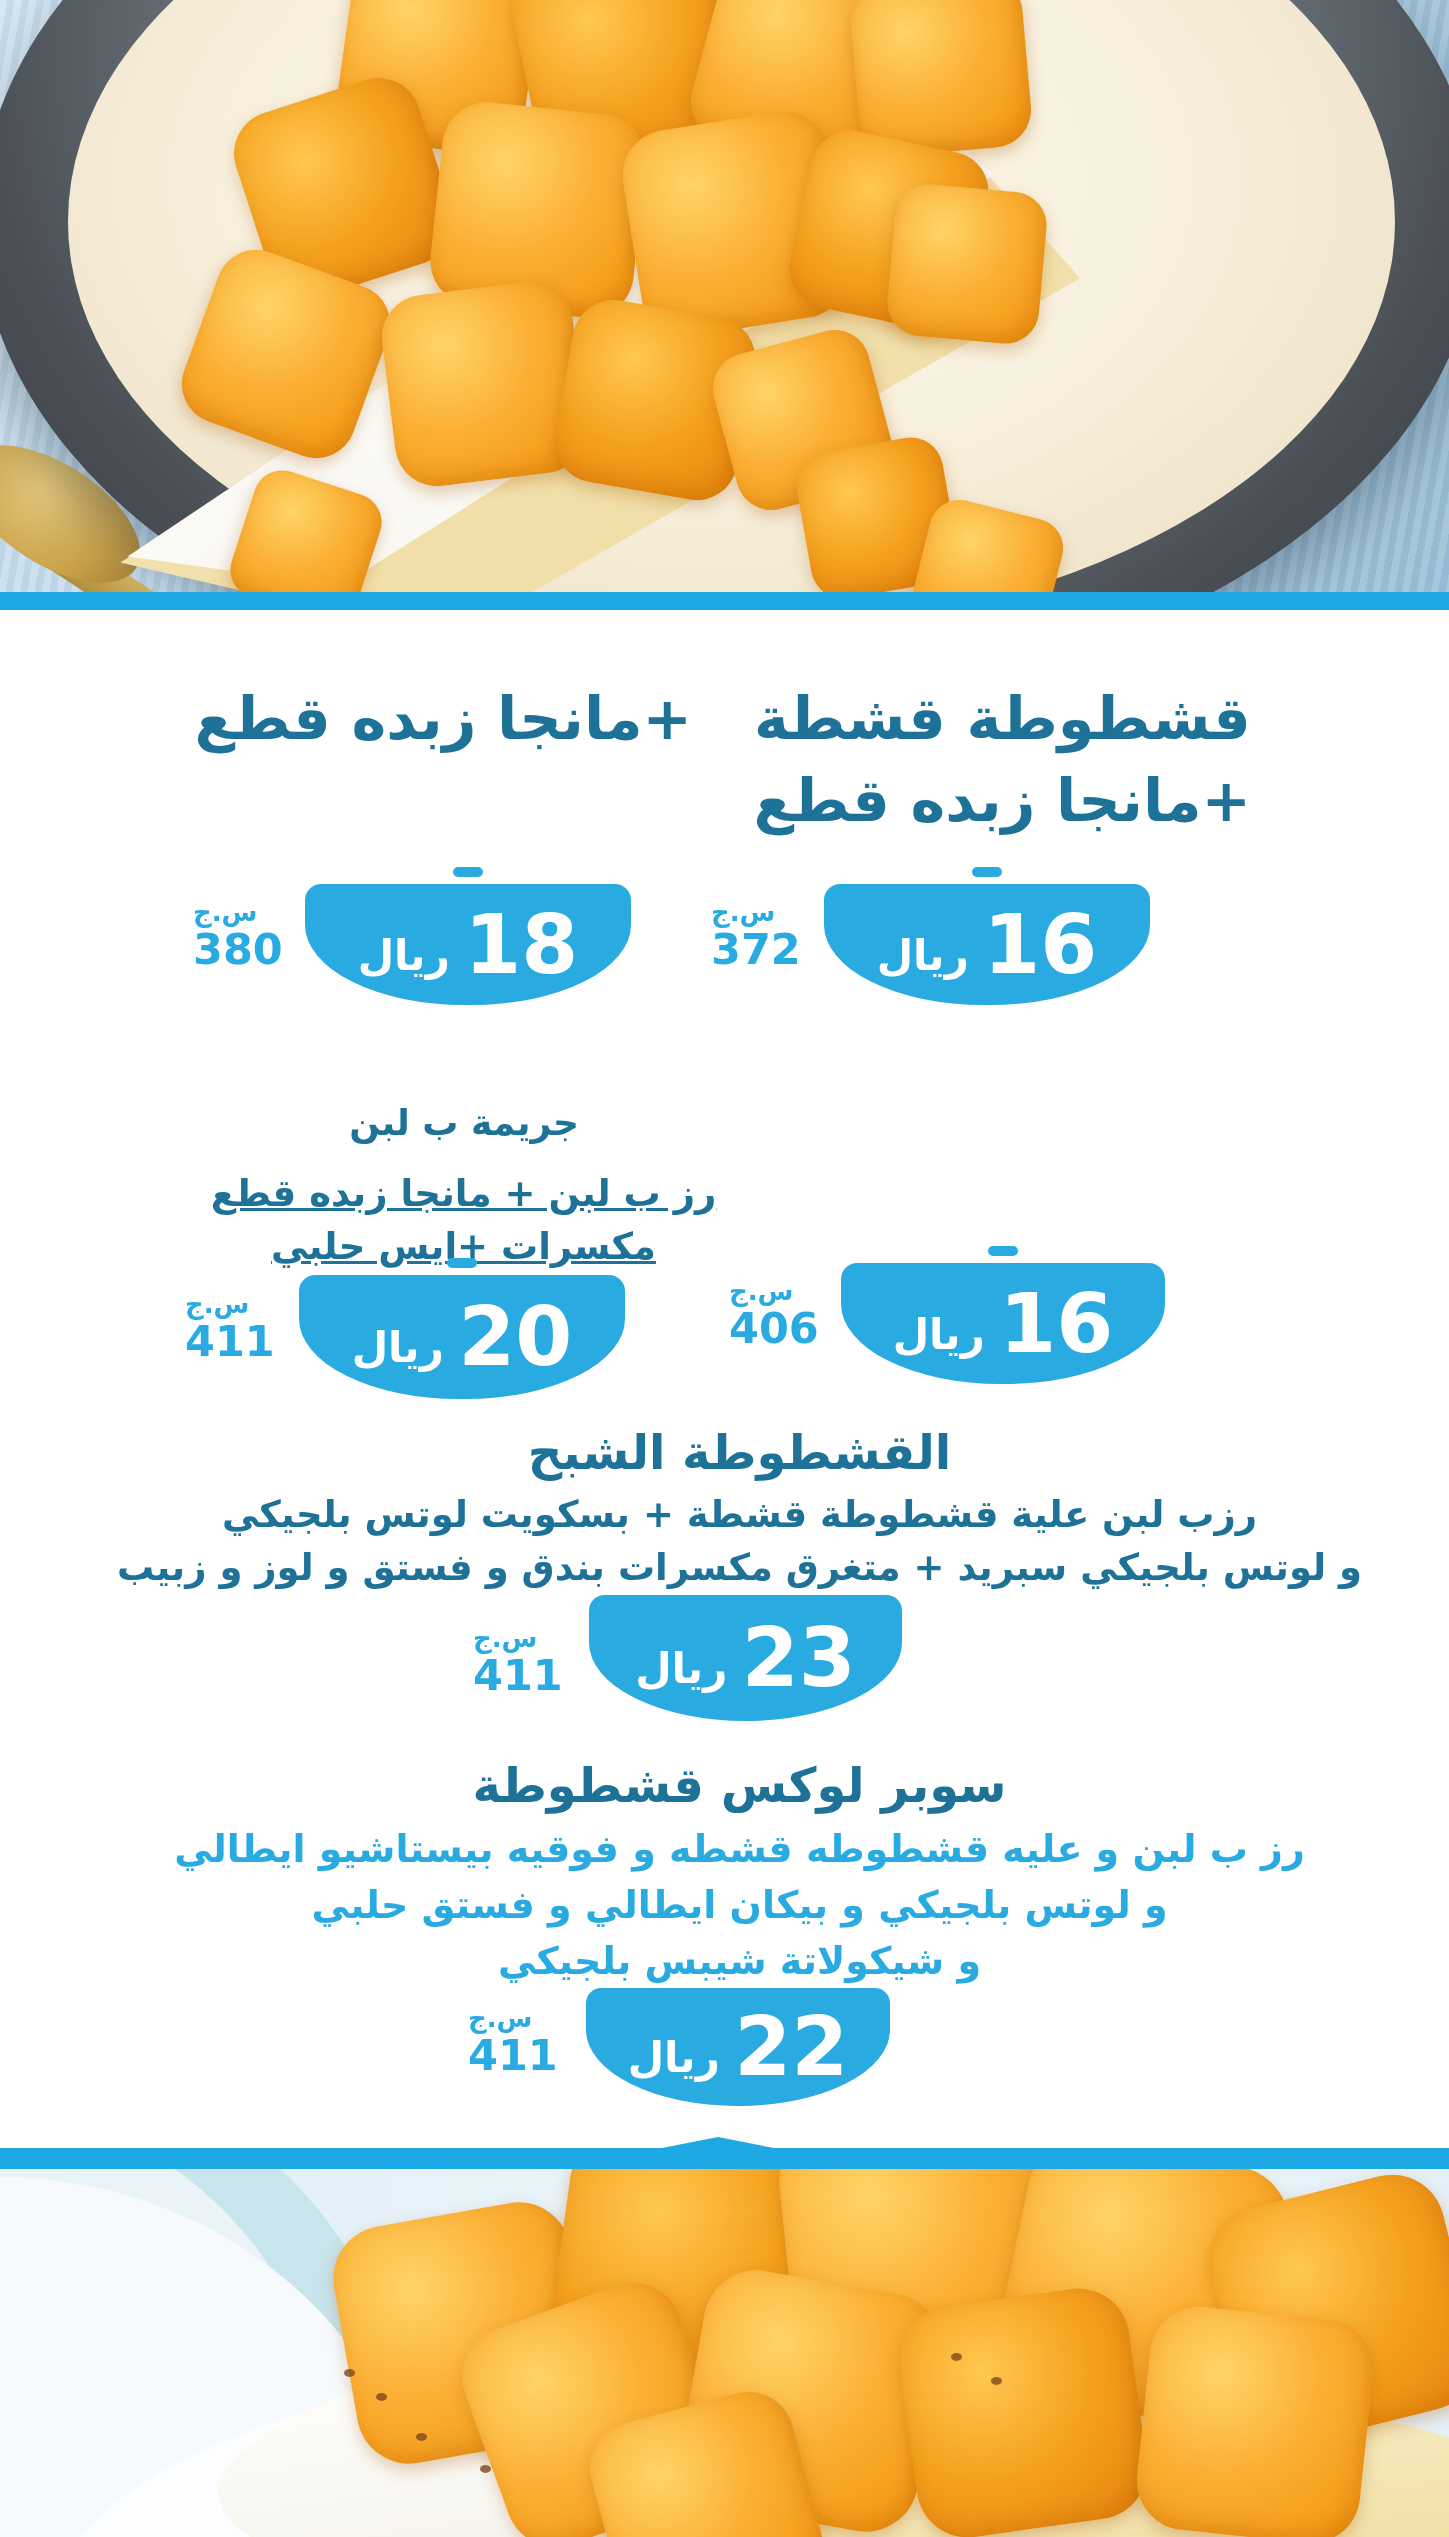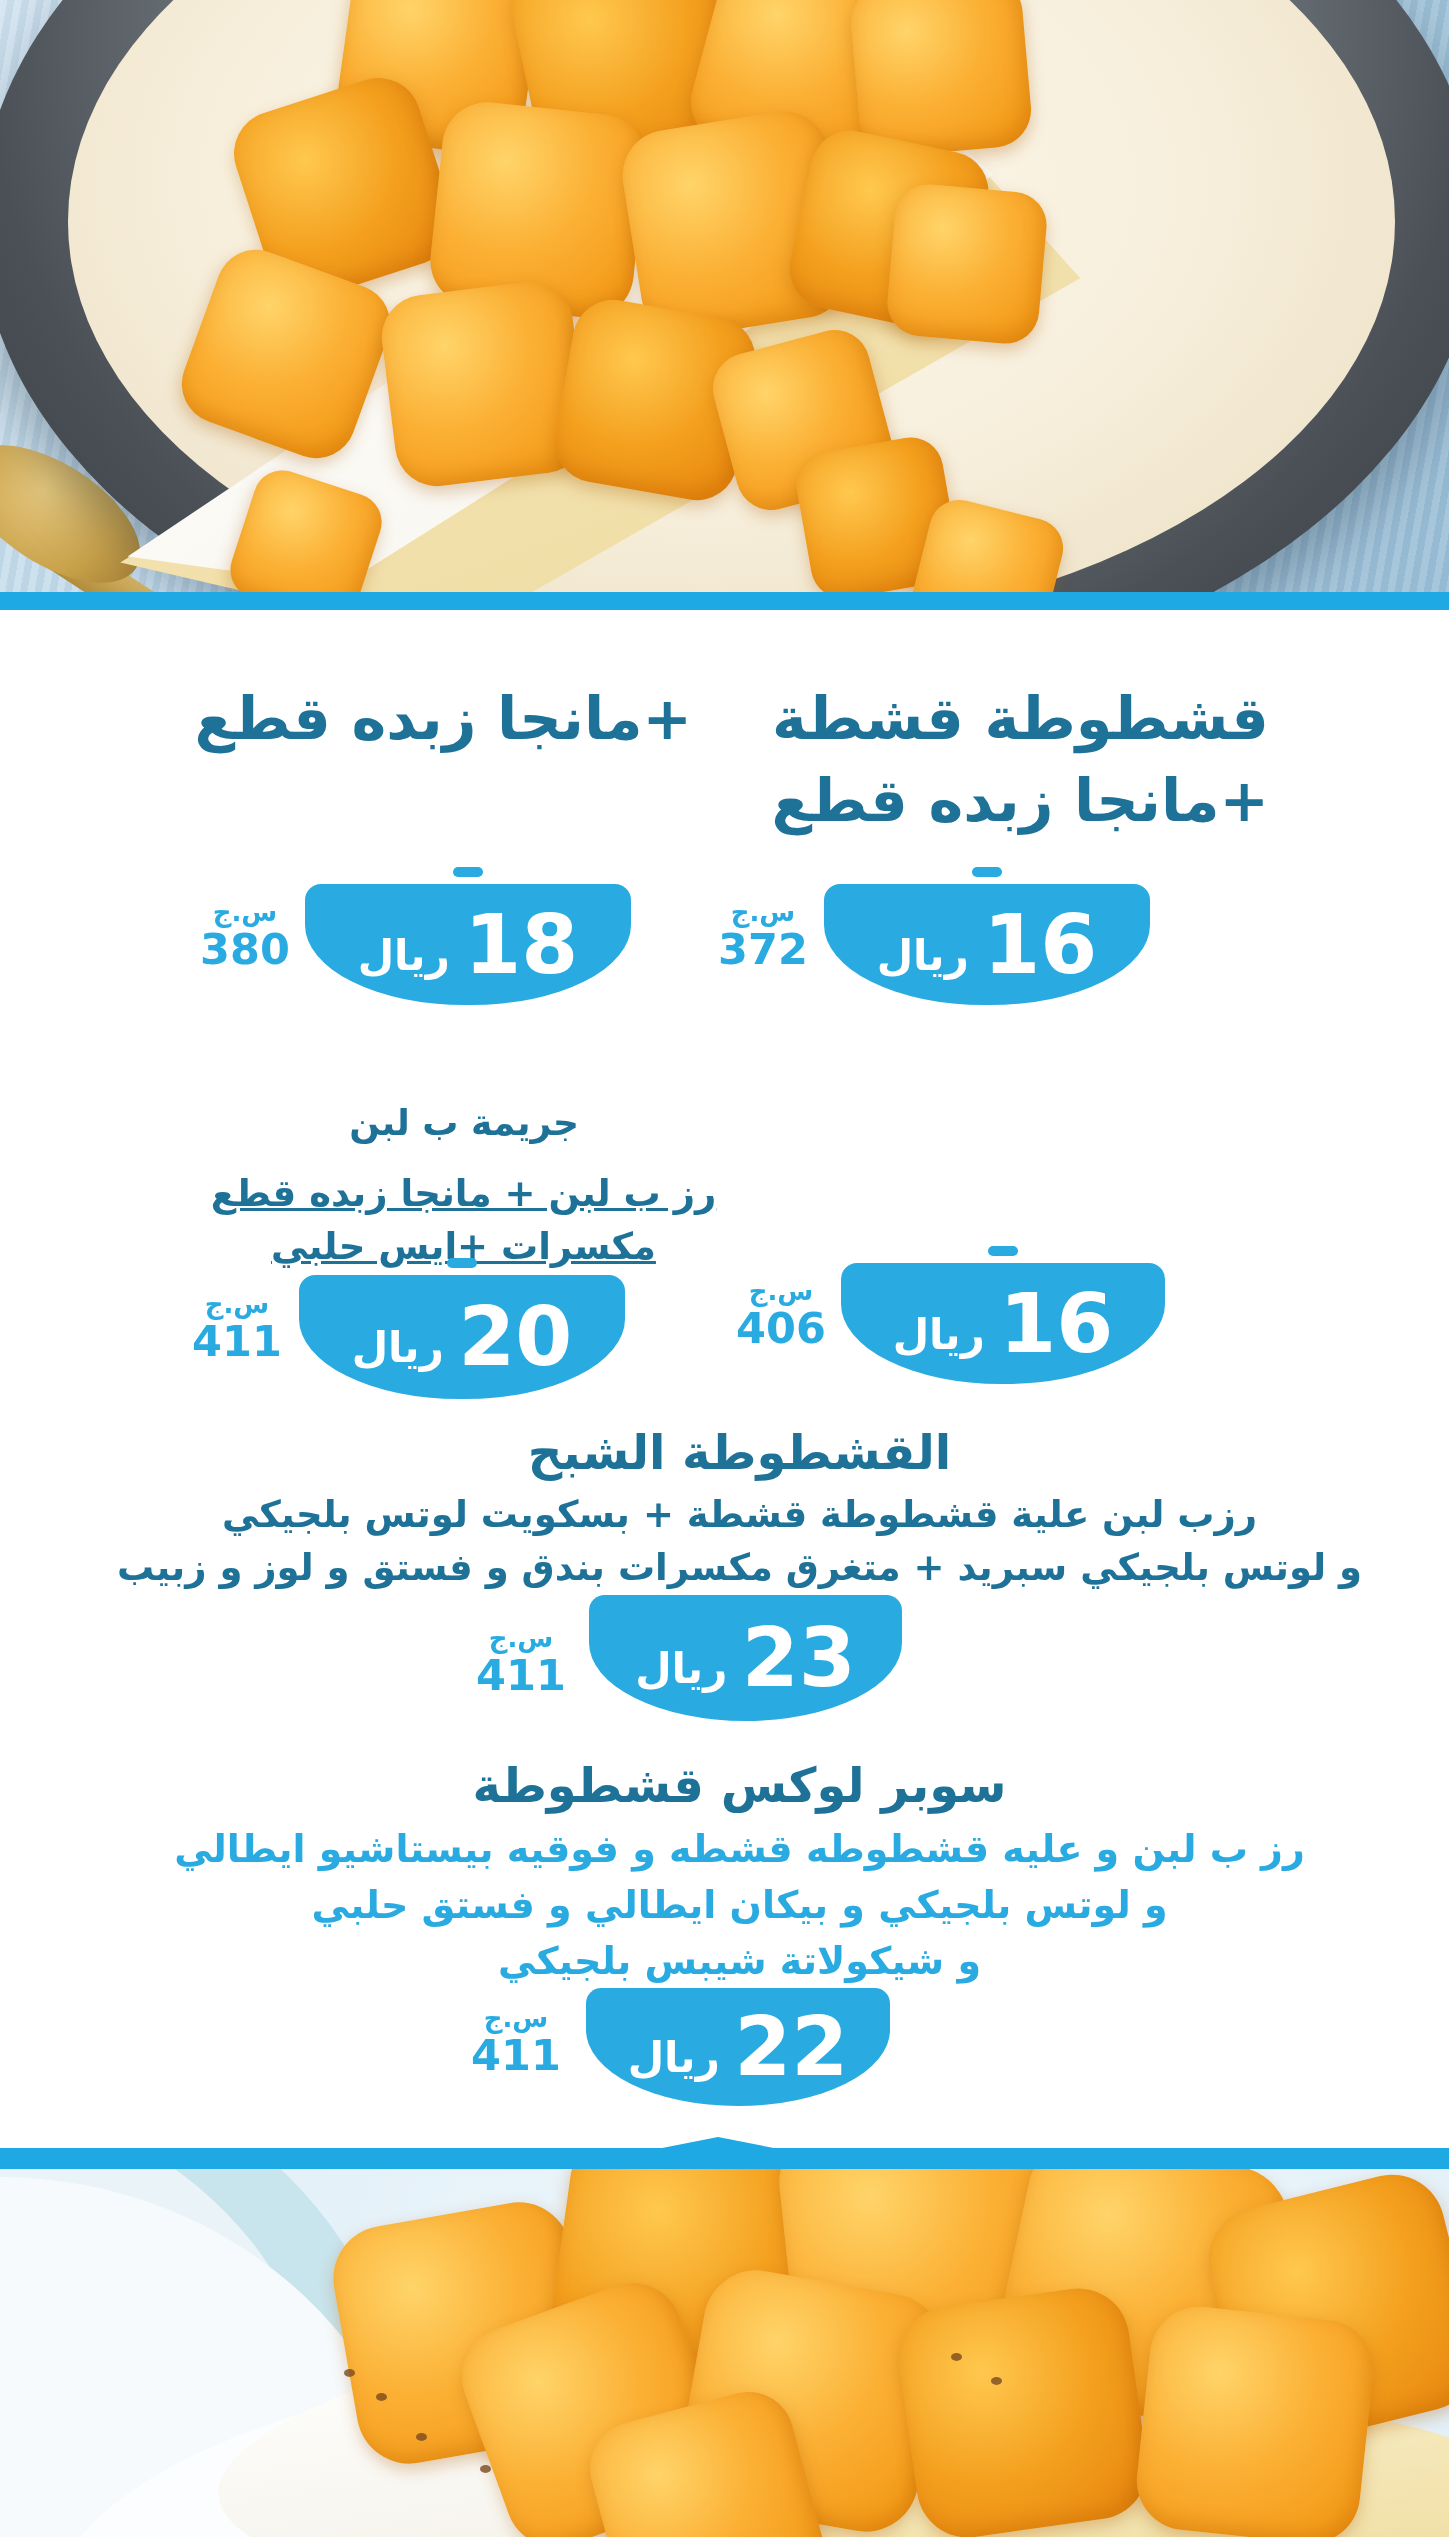--- a/index.html
+++ b/index.html
@@ -66,21 +66,21 @@
   .desc-mid div{line-height:53px;font-size:37px;}
   .desc-light div{line-height:56px;font-size:38px;color:var(--accent);}
   
   .badge{position:absolute;background:var(--accent);
     border-radius:16px 16px 160px 160px / 16px 16px 80px 80px;
     display:flex;direction:rtl;align-items:center;justify-content:center;gap:14.4px;color:#fff;}
   .badge .num{font-size:82px;font-weight:bold;line-height:1;}
   .badge .cur{font-size:42px;font-weight:bold;line-height:1;transform:translateY(11.2px);}
   .badge .tab{position:absolute;top:-17px;left:50%;transform:translateX(-50%);
     width:30px;height:9.6px;border-radius:5.6px;background:var(--accent);}
-  .tax{position:absolute;color:var(--accent);text-align:center;direction:rtl;}
+  .tax{position:absolute;color:var(--accent);text-align:left;direction:rtl;}
   .tax .t1{font-size:26px;font-weight:bold;line-height:1.1;}
   .tax .t2{font-size:43px;font-weight:bold;line-height:1.05;}
 </style>
 </head>
 <body>
 
 <div class="page">
 
   <div class="photo photo-top">
     <div class="ph-el cloth-texture"></div>
@@ -105,21 +105,21 @@
         <div class="mango" style="left: 723px; top: 340px; width: 160px; height: 160px; transform: rotate(-15deg);"></div>
         <div class="mango" style="left: 891px; top: 188px; width: 152px; height: 152px; transform: rotate(5deg);"></div>
         <div class="mango alt" style="left: 803px; top: 444px; width: 148px; height: 148px; transform: rotate(-10deg);"></div>
         <div class="mango" style="left: 919px; top: 508px; width: 136px; height: 136px; transform: rotate(14deg);"></div>
         <div class="mango" style="left: 240px; top: 480px; width: 132px; height: 132px; transform: rotate(18deg);"></div>
       </div>
   </div>
 
   <div class="bar bar-top"></div>
 
-  <div class="ttl" style="left:773px;top:678px;width:496px;">
+  <div class="ttl" style="left:755px;top:678px;width:496px;">
     <div>قشطوطة قشطة</div>
     <div>+مانجا زبده قطع</div>
   </div>
   <div class="badge" style="left:824px;top:884px;width:326px;height:121px;">
     <span class="tab"></span>
     <span class="num">16</span>
     <span class="cur">ريال</span>
   </div>
   <div class="tax" style="left:711px;top:898px;width:104px;">
     <div class="t1">س.ج</div>

